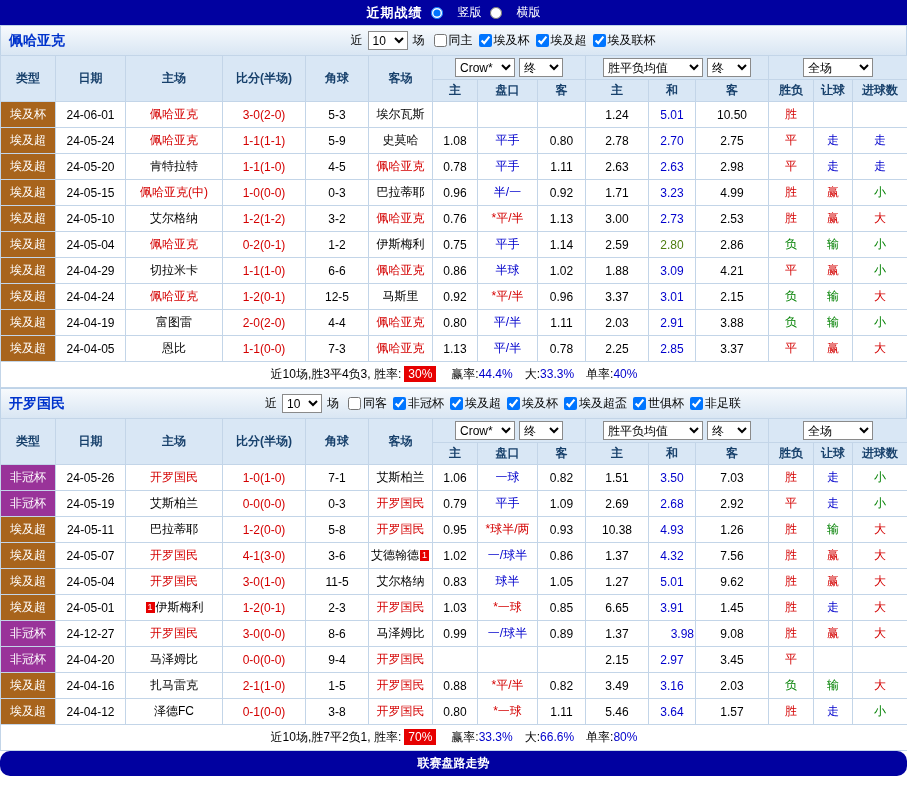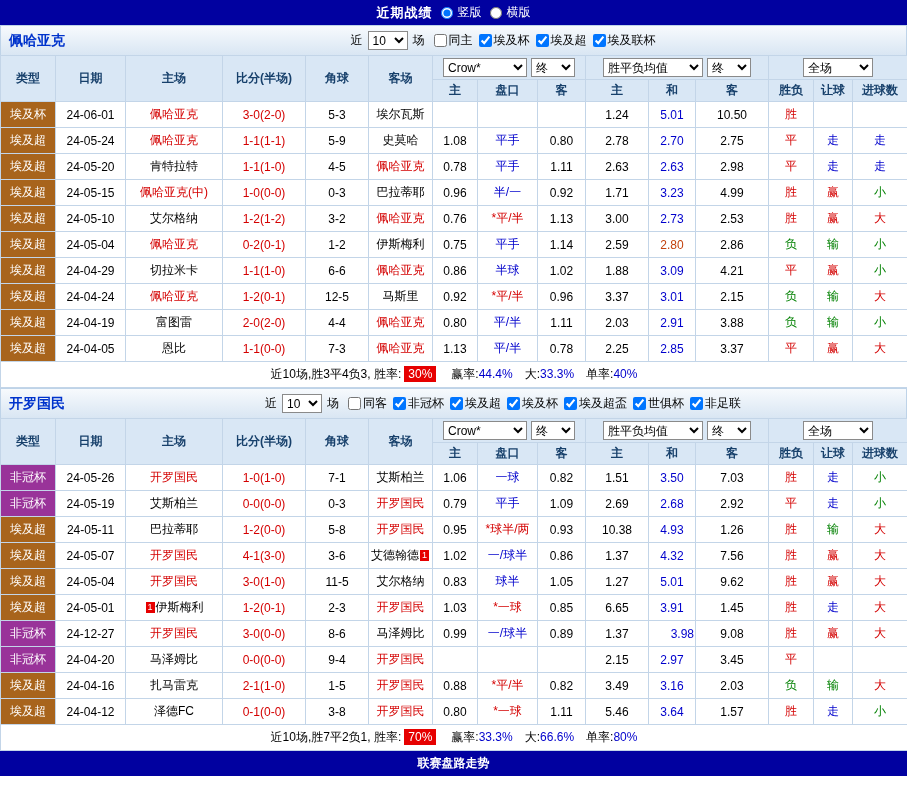--- a/index.html
+++ b/index.html
@@ -1,30 +1,30 @@
 <!DOCTYPE html>
 <html><head>
 <meta charset="utf-8">
 <style>
   *{margin:0;padding:0;box-sizing:border-box}
   html,body{background:#fff}
   body{width:907px;font-family:"Liberation Sans","DejaVu Sans",sans-serif;font-size:12px;color:#000}
   .topbar,.bottombar{height:25px;background:#0101a0;color:#fff;display:flex;align-items:center;justify-content:center;gap:8px}
   .topbar .title{font-weight:bold;font-size:13px;letter-spacing:1px}
-  .radio-label{display:inline-flex;align-items:center;gap:5px;cursor:pointer;color:#fff}
+  .radio-label{display:inline-flex;align-items:center;gap:15px;cursor:pointer;color:#fff}
   .radio-label input{width:12px;height:12px;margin:0}
   .teambar{height:30px;display:flex;align-items:center;background:linear-gradient(#f7fafd,#d9e6f3);border:1px solid #bed3e8;border-bottom:none;padding:0 8px}
   .teamname{color:#0033cc;font-weight:bold;font-size:14px;margin-right:40px;white-space:nowrap}
   .filters{display:flex;align-items:center;flex:1;justify-content:center;white-space:nowrap}
   .filters .gap{margin:0 3px}
   .cb{display:inline-flex;align-items:center;cursor:pointer}
   .cb input{width:13px;height:13px;margin:0 2px 0 6px}
   select{font-size:12px;height:19px;border:1px solid #8a8a8a;background:#fff;margin:0 2px;vertical-align:middle}
   .sel-count{width:40px}
-  .sel-odds{width:84px}
+  .sel-odds{width:60px}
   .sel-final{width:44px}
   .sel-mean{width:100px}
   .sel-full{width:70px}
   table.grid{border-collapse:collapse;table-layout:fixed;width:907px}
   .grid th,.grid td{border:1px solid #c3d5e8;text-align:center;white-space:nowrap;overflow:hidden;padding:0 1px;font-weight:normal}
   .grid thead th{background:#d9e7f5;color:#17406b;font-weight:bold;height:22px}
   .grid thead th.selcell{height:24px}
   .grid tbody td{height:26px;background:#fff}
   .grid td.type{color:#fff}
   .grid td.score{color:#d40000}
@@ -207,21 +207,21 @@
           <td class="type" style="background: rgb(168, 100, 28);">埃及超</td>
           <td>24-05-04</td>
           <td class="team"><span style="color: rgb(212, 0, 0);">佩哈亚克</span></td>
           <td class="score">0-2(0-1)</td>
           <td>1-2</td>
           <td class="team"><span style="color: rgb(0, 0, 0);">伊斯梅利</span></td>
           <td>0.75</td>
           <td style="color: rgb(0, 0, 204);">平手</td>
           <td>1.14</td>
           <td>2.59</td>
-          <td style="color: #c2410c;">2.80</td>
+          <td style="color: #4d7c0f;">2.80</td>
           <td>2.86</td>
           <td style="color: rgb(0, 128, 0);">负</td>
           <td style="color: rgb(0, 128, 0);">输</td>
           <td style="color: rgb(0, 128, 0);">小</td>
         </tr>
         <tr>
           <td class="type" style="background: rgb(168, 100, 28);">埃及超</td>
           <td>24-04-29</td>
           <td class="team"><span style="color: rgb(0, 0, 0);">切拉米卡</span></td>
           <td class="score">1-1(1-0)</td>
@@ -546,15 +546,15 @@
         </tr>
       </tbody>
       <tfoot>
         <tr>
           <td colspan="15" class="summary-cell"><span>近10场,胜7平2负1, 胜率:</span><span class="rate-badge">70%</span><span class="stat-label">赢率:</span><span class="stat-value">33.3%</span><span class="stat-label">大:</span><span class="stat-value">66.6%</span><span class="stat-label">单率:</span><span class="stat-value">80%</span></td>
         </tr>
       </tfoot>
     </table>
   </div>
 
-<div class="bottombar" style="background: rgb(1, 1, 160);">
+<div class="bottombar" style="background: rgb(1, 1, 160); border-radius: 10px;">
   <span>联赛盘路走势</span>
 </div>
 
 </body></html>

